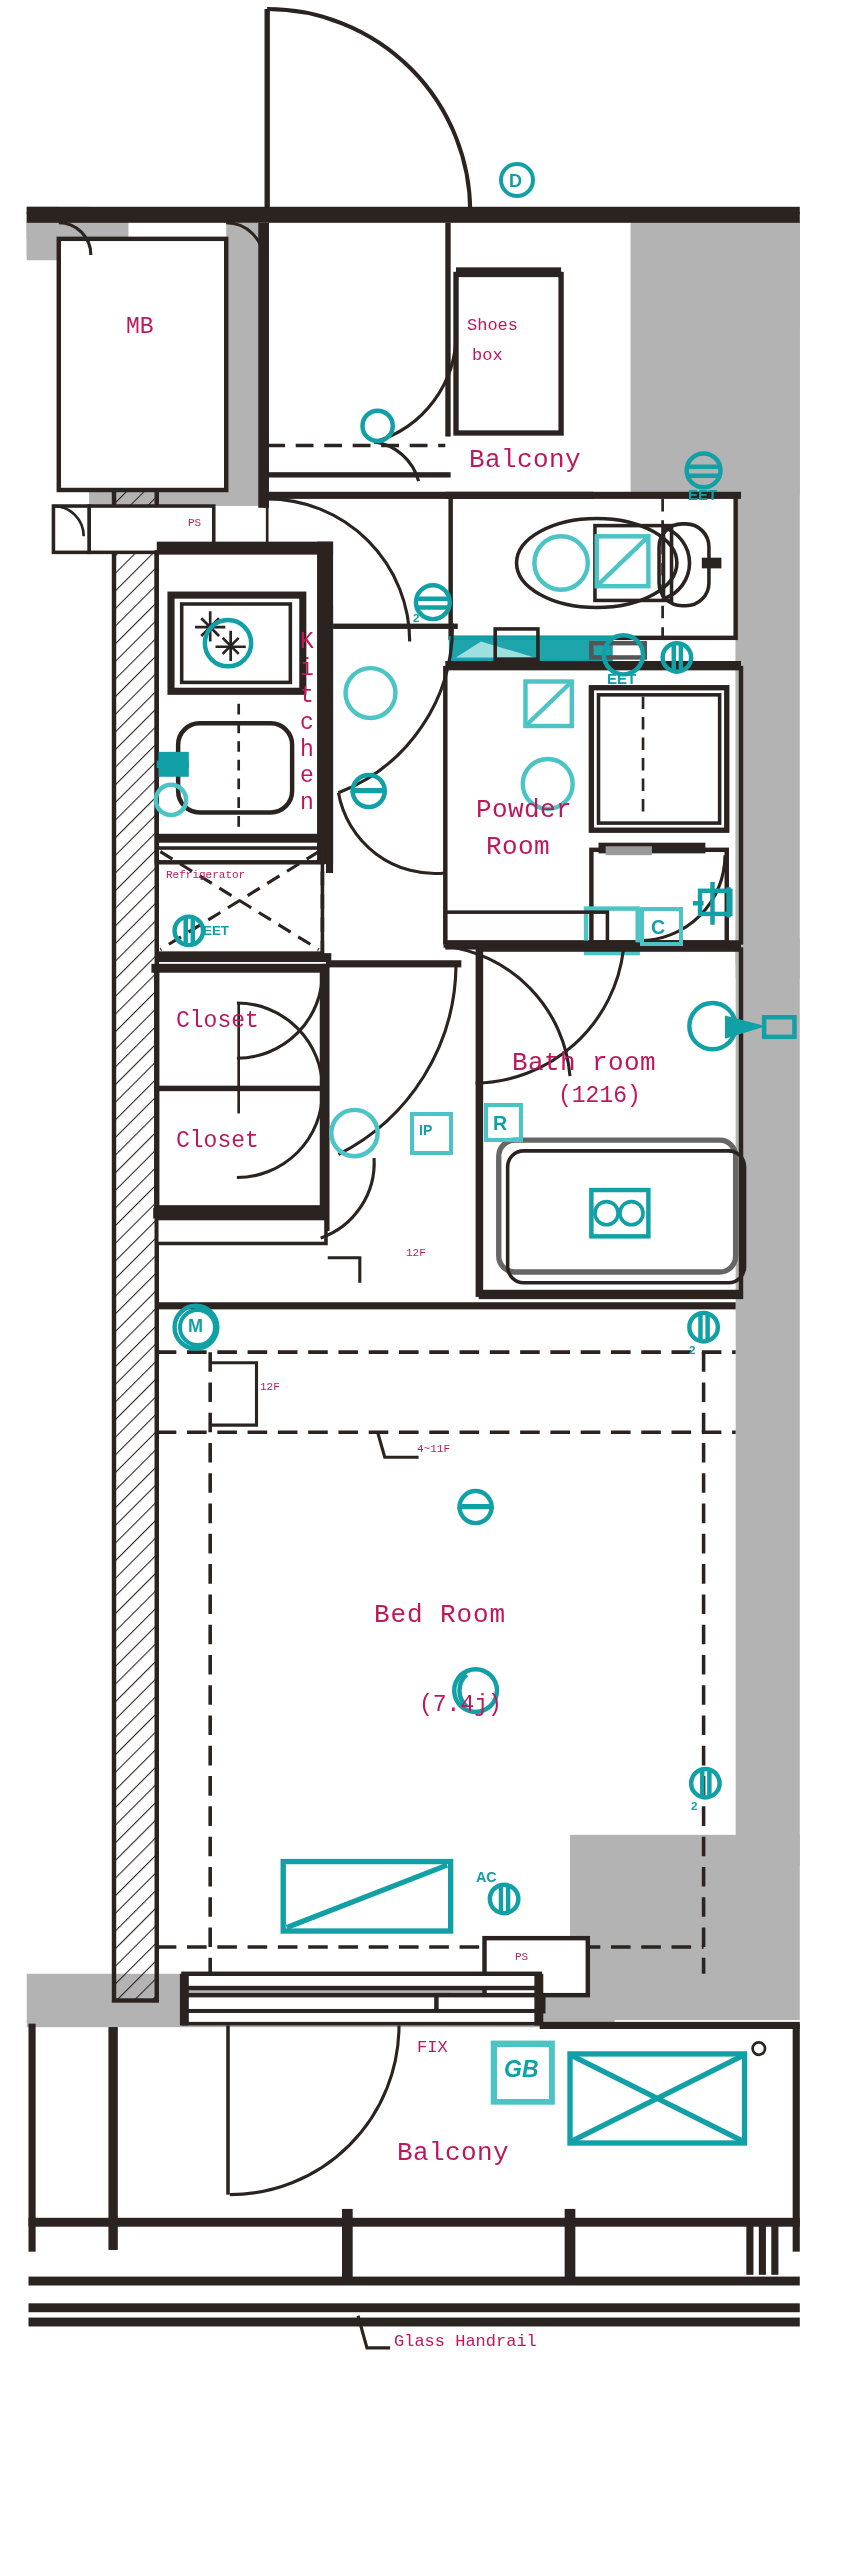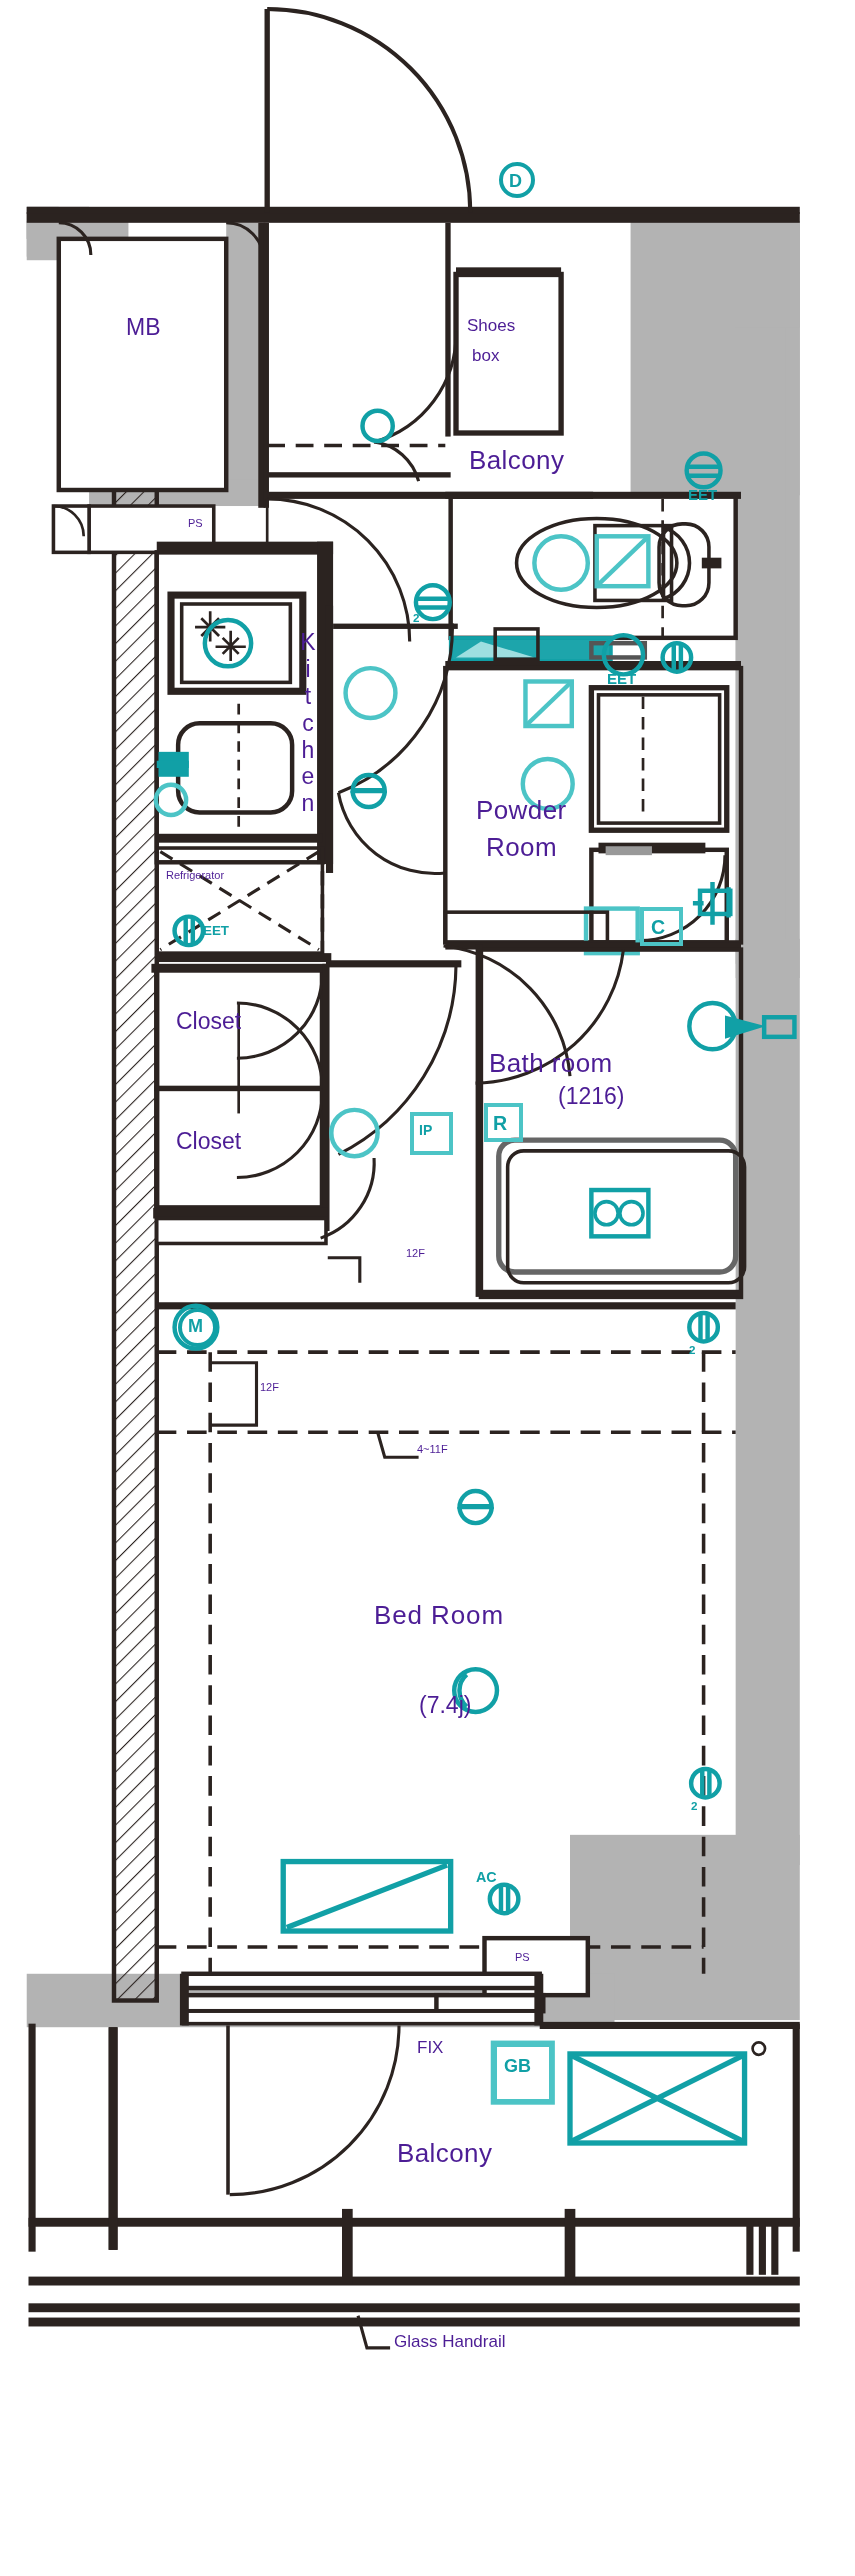--- a/index.html
+++ b/index.html
@@ -1,20 +1,20 @@
 <!DOCTYPE html>
 <html style="font-size:14.3px"><head>
 <meta charset="utf-8">
 <title>Floor Plan</title>
 <style>
   html,body{margin:0;padding:0;background:#ffffff;}
   body{font-family:"Liberation Serif", serif;}
   #stage{position:relative;width:855px;height:2576px;background:#fff;overflow:hidden;}
   #plan{position:absolute;left:0;top:0;width:855px;height:2576px;}
-  .lbl{position:absolute;white-space:nowrap;font-family:Liberation Sans, sans-serif;color:#4c1d95;}
+  .lbl{position:absolute;white-space:nowrap;font-family:Liberation Mono, monospace;color:#be185d;}
   .t-room{font-size:26px;letter-spacing:0.4px;}
   .t-sub{font-size:23px;}
   .t-small{font-size:17px;}
   .t-tiny{font-size:11px;}
   .t-teal{color:#11a0a6;font-family:"Liberation Sans", sans-serif;font-weight:bold;}
   .vert{writing-mode:vertical-rl;text-orientation:upright;}
 </style>
 </head>
 <body>
 
@@ -305,42 +305,42 @@
 <div class="lbl t-sub vert" style="left:294px;top:629px;letter-spacing:0.9px;">Kitchen</div>
 
 <div class="lbl t-room" style="left:476px;top:795px;">Powder</div>
 <div class="lbl t-room" style="left:486px;top:832px;">Room</div>
 
 <div class="lbl t-tiny" style="left:166px;top:869px;">Refrigerator</div>
 
 <div class="lbl t-sub" style="left:176px;top:1008px;">Closet</div>
 <div class="lbl t-sub" style="left:176px;top:1128px;">Closet</div>
 
-<div class="lbl t-room" style="left:489px;top:1048px;">Bath room</div>
+<div class="lbl t-room" style="left:512px;top:1048px;">Bath room</div>
 <div class="lbl t-sub" style="left:558px;top:1083px;">(1216)</div>
 
 <div class="lbl t-room" style="left:374px;top:1600px;letter-spacing:0.9px;">Bed Room</div>
 <div class="lbl t-sub" style="left:419px;top:1692px;">(7.4j)</div>
 
 <div class="lbl t-tiny" style="left:515px;top:1951px;">PS</div>
 
 <div class="lbl t-room" style="left:397px;top:2138px;">Balcony</div>
 
 <div class="lbl t-tiny" style="left:260px;top:1381px;">12F</div>
 <div class="lbl t-tiny" style="left:406px;top:1247px;">12F</div>
 <div class="lbl t-tiny" style="left:417px;top:1443px;">4~11F</div>
 <div class="lbl t-small" style="left:417px;top:2038px;">FIX</div>
 <div class="lbl t-small" style="left:394px;top:2332px;">Glass Handrail</div>
 
 <div class="lbl t-teal" style="left:509px;top:171px;font-size:18px;">D</div>
 <div class="lbl t-teal" style="left:188px;top:1316px;font-size:18px;">M</div>
 <div class="lbl t-teal" style="left:419px;top:1122px;font-size:14px;">IP</div>
 <div class="lbl t-teal" style="left:493px;top:1112px;font-size:19.6px;">R</div>
 <div class="lbl t-teal" style="left:651px;top:916px;font-size:19.6px;">C</div>
-<div class="lbl t-teal" style="left:504px;top:2056px;font-size:18px;">GB</div>
+<div class="lbl t-teal" style="left:504px;top:2056px;font-size:23px;font-style:italic;">GB</div>
 <div class="lbl t-teal" style="left:476px;top:1869px;font-size:14.3px;">AC</div>
 <div class="lbl t-teal" style="left:688px;top:486px;font-size:15px;">EET</div>
 <div class="lbl t-teal" style="left:607px;top:670px;font-size:15px;">EET</div>
 <div class="lbl t-teal" style="left:203px;top:923px;font-size:13.4px;">EET</div>
 <div class="lbl t-teal" style="left:689px;top:1343px;font-size:11.6px;">2</div>
 <div class="lbl t-teal" style="left:691px;top:1799px;font-size:11.6px;">2</div>
 <div class="lbl t-teal" style="left:413px;top:611px;font-size:11.6px;">2</div>
 <div class="lbl t-teal" style="left:670px;top:675px;font-size:11.6px;opacity:0;">2</div>
 
 <div style="position:absolute;left:499px;top:162px;width:36px;height:36px;border:4.5px solid #11a0a6;border-radius:50%;box-sizing:border-box;"></div>

